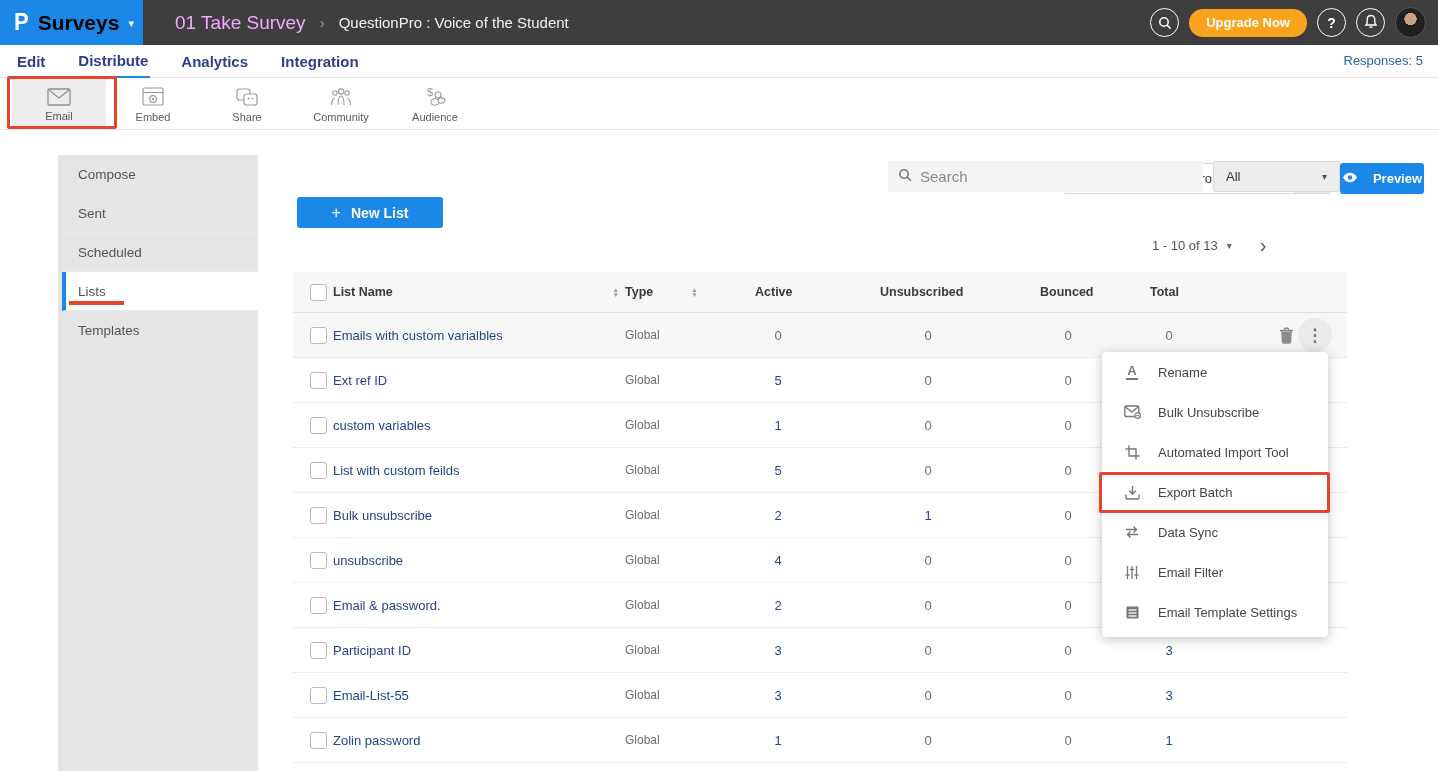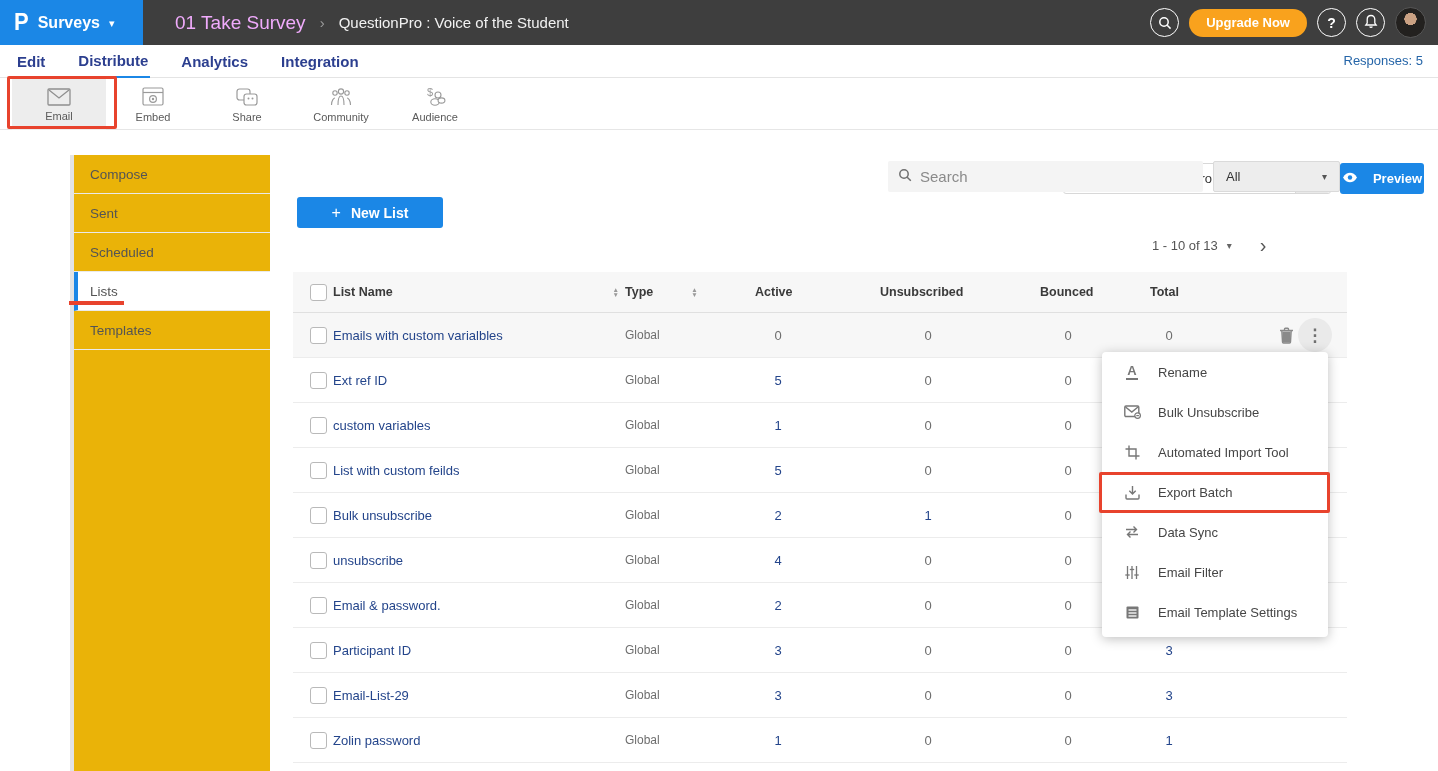--- a/index.html
+++ b/index.html
@@ -3,21 +3,21 @@
 <meta charset="utf-8">
 <style>
   * { margin:0; padding:0; box-sizing:border-box; }
   html,body { width:1438px; height:771px; }
   body { font-family:"Liberation Sans", sans-serif; background:#fff; position:relative; overflow:hidden; }
 
   
   .top-header { position:absolute; left:0; top:0; width:1438px; height:45px; background:#3e3e3e; z-index:20; }
   .logo-block { position:absolute; left:0; top:0; width:143px; height:45px; background:#1b87e6; display:flex; align-items:center; padding-left:14px; gap:9px; cursor:pointer; }
   .logo-p { color:#fff; font-size:22px; font-weight:700; transform:scaleY(1.05); }
-  .logo-product { color:#ffffff; font-size:16px; font-weight:700; }
+  .logo-product { color:#000000; font-size:21px; font-weight:700; }
   .logo-caret { color:#fff; font-size:11px; margin-top:2px; }
   .breadcrumb { position:absolute; left:168px; top:0; height:45px; display:flex; align-items:center; gap:14px; }
   .bc-survey { color:#f0abfc; font-size:19px; cursor:pointer;margin-left:7px; }
   .bc-sep { color:#9a9a9a; font-size:15px; }
   .bc-title { color:#f2f2f2; font-size:15px; }
   .header-right { position:absolute; right:12px; top:0; height:45px; display:flex; align-items:center; gap:10px; }
   .hdr-circle { width:29px; height:29px; border:1.5px solid #fff; border-radius:50%; display:flex; align-items:center; justify-content:center; color:#fff; font-size:14px; font-weight:700; cursor:pointer; }
   .upgrade-btn { height:28px; background:#f9a21d; border-radius:15px; color:#fff; font-size:13px; font-weight:700; display:flex; align-items:center; padding:0 17px; cursor:pointer; }
   .avatar { width:31px; height:31px; border-radius:50%; background:radial-gradient(circle at 50% 38%, #caa183 0 26%, #23211f 27% 100%); border:1px solid #555; cursor:pointer; }
 
@@ -33,21 +33,21 @@
   .tool-items { position:absolute; left:12px; top:0; display:flex; }
   .tool-item { width:94px; height:52px; display:flex; flex-direction:column; align-items:center; justify-content:center; gap:3px; cursor:pointer; }
   .tool-item.active { background:#ededed; }
   .tool-label { font-size:11px; color:#5a5a5a; }
   .tool-icon svg { display:block; }
   .url-input { position:absolute; left:1063px; top:85px; width:268px; height:31px; border:1px solid #d8d8d8; border-radius:3px; background:#fff; font-size:13px; color:#333; padding:0 42px 0 10px; font-family:"Liberation Sans",sans-serif; }
   .url-edit { position:absolute; left:1295px; top:86px; width:35px; height:29px; background:#e9e9e9; border-left:1px solid #d8d8d8; border-radius:0 3px 3px 0; display:flex; align-items:center; justify-content:center; color:#555; font-size:14px; cursor:pointer; }
   .preview-btn { position:absolute; left:1340px; top:85px; width:84px; height:31px; background:#1b87e6; border-radius:3px; color:#fff; font-size:13px; font-weight:700; display:flex; align-items:center; justify-content:center; gap:15px; cursor:pointer; }
 
   
-  .sidebar { position:absolute; left:70px; top:155px; width:200px; height:616px; background:#eab308; border-left:4px solid #e3e3e3; }
+  .sidebar { position:absolute; left:58px; top:155px; width:200px; height:616px; background:#e5e5e5; border-left:4px solid #e3e3e3; }
   .side-item { height:39px; display:flex; align-items:center; padding-left:16px; font-size:13.5px; color:#545454; border-bottom:1px solid #eaeaea; cursor:pointer; position:relative; }
   .side-item.active { background:#fff; border-left:4px solid #1b87e6; padding-left:12px; }
 
   
   .search-box { position:absolute; left:888px; top:161px; width:315px; height:31px; background:#f4f4f4; border-radius:2px; display:flex; align-items:center; padding-left:10px; gap:8px; }
   .search-box input { border:none; background:transparent; outline:none; font-size:15px; color:#444; width:250px; font-family:"Liberation Sans",sans-serif; }
   .search-box input::placeholder { color:#8a8a8a; }
   .all-select { position:absolute; left:1213px; top:161px; width:127px; height:31px; background:#ededed; border:1px solid #dadada; border-radius:2px; display:flex; align-items:center; justify-content:space-between; padding:0 12px; font-size:13px; color:#333; cursor:pointer; }
   .all-select .caret { font-size:10px; color:#555; }
   .new-list-btn { position:absolute; left:297px; top:197px; width:146px; height:31px; background:#1b87e6; border-radius:3px; color:#fff; display:flex; align-items:center; justify-content:center; gap:10px; font-size:14px; font-weight:700; cursor:pointer; }
@@ -391,21 +391,21 @@
     <span class="val w-act cell-num">3</span>
     <span class="val w-uns cell-num zero">0</span>
     <span class="val w-bnc cell-num zero">0</span>
     <span class="val w-tot cell-num">3</span>
     <span></span>
   </div>
 
   <div class="t-grid t-row">
     <span class="cb"></span>
     <div class="col-name">
-        <span class="name-link">Email-List-29</span>
+        <span class="name-link">Email-List-55</span>
       </div>
     <div class="col-type">
         <span class="type-val">Global</span>
       </div>
     <span class="val w-act cell-num">3</span>
     <span class="val w-uns cell-num zero">0</span>
     <span class="val w-bnc cell-num zero">0</span>
     <span class="val w-tot cell-num">3</span>
     <span></span>
   </div>

